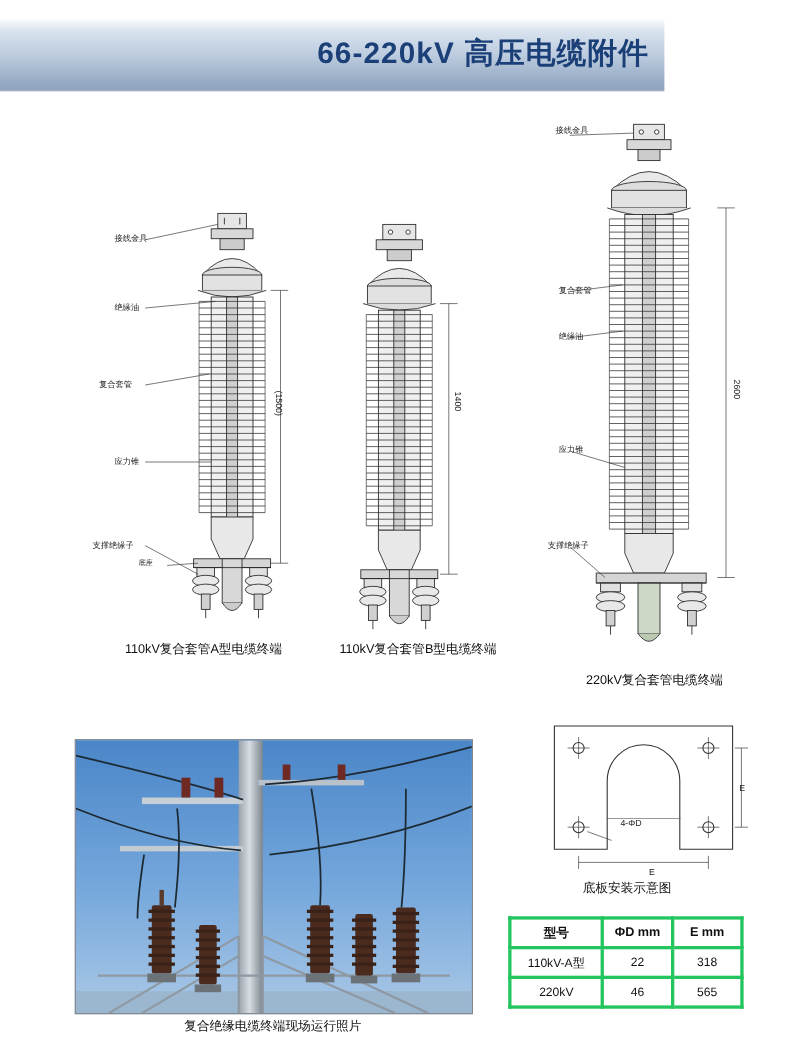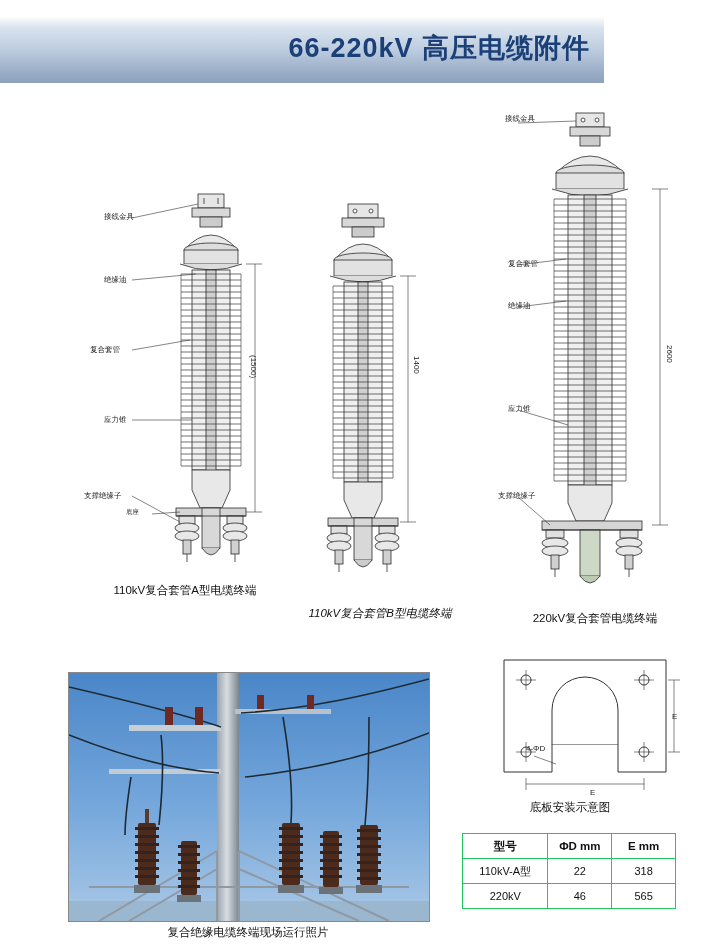--- a/index.html
+++ b/index.html
@@ -91,21 +91,21 @@
     top: 833px;
     width: 214px;
   }
   table.spec {
     border-collapse: collapse;
     width: 214px;
     font-size: 11px;
     color: #111;
   }
   table.spec th, table.spec td {
-    border: 1px solid #22c55e;
+    border: 3px solid #22c55e;
     text-align: center;
     height: 24px;
     font-weight: normal;
     padding: 0;
   }
   table.spec th {
     font-weight: bold;
     font-size: 11.5px;
   }
   table.spec td.col0, table.spec th.col0 { width: 86px; }
@@ -306,21 +306,21 @@
     <path d="M74 390 q9 14 18 0" fill="#cccccc"></path>
     <line x1="48" y1="356" x2="118" y2="356"></line>
   </g>
   <g stroke="#333" stroke-width="0.6">
     <line x1="128" y1="106" x2="128" y2="352"></line>
     <line x1="120" y1="106" x2="136" y2="106"></line>
     <line x1="120" y1="352" x2="136" y2="352"></line>
   </g>
 </svg>
 <div class="dim-label vert" style="left:412px;top:356px;">1400</div>
-<div class="caption" style="left:285px;top:606px;width:190px;font-style:italic;">110kV复合套管B型电缆终端</div>
+<div class="caption" style="left:285px;top:583px;width:190px;">110kV复合套管B型电缆终端</div>
 </div>
 
 <div>
 <svg width="230" height="500" viewBox="0 0 230 500" style="position:absolute;left:480px;top:95px;">
   <g stroke="#2b2b2b" fill="none" stroke-width="0.8">
     <rect x="96" y="18" width="28" height="14" fill="#e6e6e6"></rect>
     <circle cx="103" cy="25" r="2" fill="#fff"></circle>
     <circle cx="117" cy="25" r="2" fill="#fff"></circle>
     <rect x="90" y="32" width="40" height="9" fill="#d8d8d8"></rect>
     <rect x="100" y="41" width="20" height="10" fill="#cccccc"></rect>
@@ -582,21 +582,21 @@
       <line x1="178" y1="100" x2="190" y2="100"></line>
 
       <line x1="36" y1="132" x2="154" y2="132"></line>
       <line x1="36" y1="126" x2="36" y2="138"></line>
       <line x1="154" y1="126" x2="154" y2="138"></line>
     </g>
   </g>
 </svg>
 <div class="dim-label" style="left:672px;top:712px;">E</div>
 <div class="dim-label" style="left:590px;top:788px;">E</div>
-<div class="dim-label" style="left:526px;top:744px;text-align:right;">4-ΦD</div>
+<div class="dim-label" style="left:564px;top:744px;text-align:right;">4-ΦD</div>
 </div>
 <div class="baseplate-caption">底板安装示意图</div>
 
 <div class="table-wrap">
   <table class="spec">
     <thead>
       <tr>
         <th class="col0">型号</th>
         <th class="col1">ΦD mm</th>
         <th class="col2">E mm</th>

